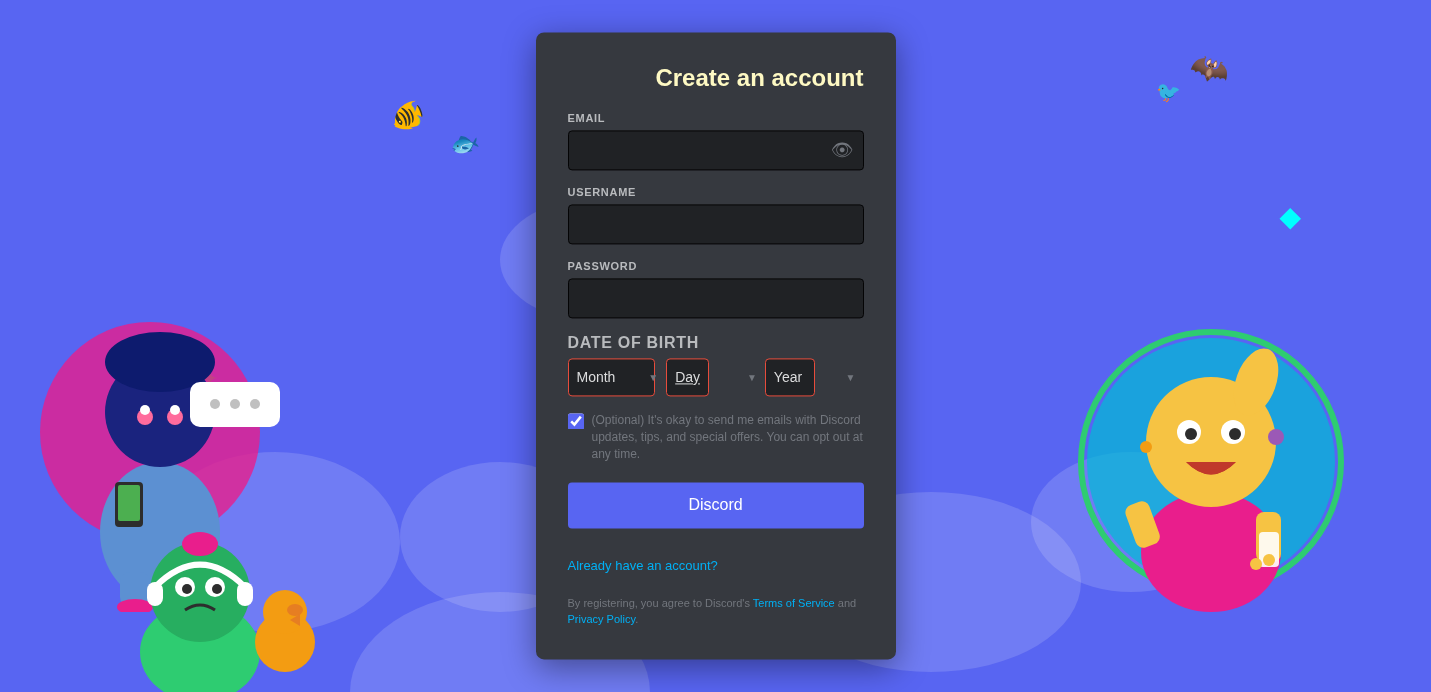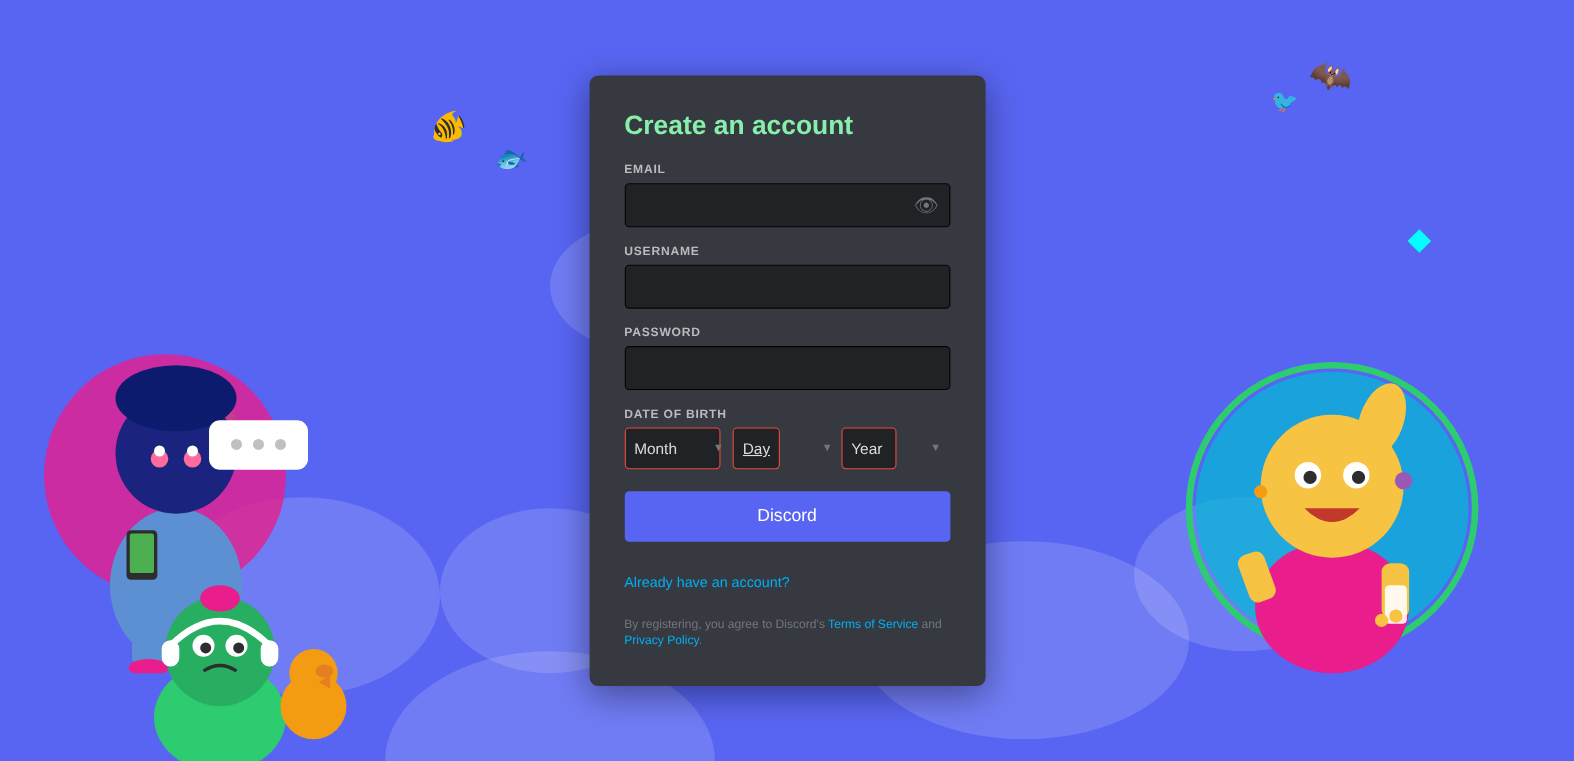--- a/index.html
+++ b/index.html
@@ -32,24 +32,24 @@
 
     .modal {
       background: #36393f;
       border-radius: 8px;
       padding: 32px;
       width: 360px;
       box-shadow: 0 8px 32px rgba(0,0,0,0.4);
     }
 
     .modal-title {
-      color: #86efac;
+      color: #fef9c3;
       font-size: 24px;
       font-weight: 700;
-      text-align: left;
+      text-align: right;
       margin-bottom: 20px;
     }
 
     .field-label {
       color: #b9bbbe;
       font-size: 11px;
       font-weight: 700;
       letter-spacing: 0.7px;
       text-transform: uppercase;
       margin-bottom: 6px;
@@ -80,21 +80,21 @@
       position: absolute;
       right: 10px;
       top: 50%;
       transform: translateY(-50%);
       color: #72767d;
       font-size: 18px;
     }
 
     .dob-label {
       color: #b9bbbe;
-      font-size: 11px;
+      font-size: 16px;
       font-weight: 700;
       letter-spacing: 0.7px;
       text-transform: uppercase;
       margin-top: 16px;
       margin-bottom: 6px;
     }
 
     .dob-row {
       display: flex;
       gap: 0;
@@ -378,20 +378,24 @@
         <option value="1">1</option><option value="2">2</option><option value="3">3</option><option value="4">4</option><option value="5">5</option><option value="6">6</option><option value="7">7</option><option value="8">8</option><option value="9">9</option><option value="10">10</option><option value="11">11</option><option value="12">12</option><option value="13">13</option><option value="14">14</option><option value="15">15</option><option value="16">16</option><option value="17">17</option><option value="18">18</option><option value="19">19</option><option value="20">20</option><option value="21">21</option><option value="22">22</option><option value="23">23</option><option value="24">24</option><option value="25">25</option><option value="26">26</option><option value="27">27</option><option value="28">28</option><option value="29">29</option><option value="30">30</option><option value="31">31</option></select>
       </div>
       <div class="select-wrapper">
         <select class="dob-select">
           <option>Year</option>
         <option value="2024">2024</option><option value="2023">2023</option><option value="2022">2022</option><option value="2021">2021</option><option value="2020">2020</option><option value="2019">2019</option><option value="2018">2018</option><option value="2017">2017</option><option value="2016">2016</option><option value="2015">2015</option><option value="2014">2014</option><option value="2013">2013</option><option value="2012">2012</option><option value="2011">2011</option><option value="2010">2010</option><option value="2009">2009</option><option value="2008">2008</option><option value="2007">2007</option><option value="2006">2006</option><option value="2005">2005</option><option value="2004">2004</option><option value="2003">2003</option><option value="2002">2002</option><option value="2001">2001</option><option value="2000">2000</option><option value="1999">1999</option><option value="1998">1998</option><option value="1997">1997</option><option value="1996">1996</option><option value="1995">1995</option><option value="1994">1994</option><option value="1993">1993</option><option value="1992">1992</option><option value="1991">1991</option><option value="1990">1990</option><option value="1989">1989</option><option value="1988">1988</option><option value="1987">1987</option><option value="1986">1986</option><option value="1985">1985</option><option value="1984">1984</option><option value="1983">1983</option><option value="1982">1982</option><option value="1981">1981</option><option value="1980">1980</option><option value="1979">1979</option><option value="1978">1978</option><option value="1977">1977</option><option value="1976">1976</option><option value="1975">1975</option><option value="1974">1974</option><option value="1973">1973</option><option value="1972">1972</option><option value="1971">1971</option><option value="1970">1970</option><option value="1969">1969</option><option value="1968">1968</option><option value="1967">1967</option><option value="1966">1966</option><option value="1965">1965</option><option value="1964">1964</option><option value="1963">1963</option><option value="1962">1962</option><option value="1961">1961</option><option value="1960">1960</option><option value="1959">1959</option><option value="1958">1958</option><option value="1957">1957</option><option value="1956">1956</option><option value="1955">1955</option><option value="1954">1954</option><option value="1953">1953</option><option value="1952">1952</option><option value="1951">1951</option><option value="1950">1950</option><option value="1949">1949</option><option value="1948">1948</option><option value="1947">1947</option><option value="1946">1946</option><option value="1945">1945</option><option value="1944">1944</option><option value="1943">1943</option><option value="1942">1942</option><option value="1941">1941</option><option value="1940">1940</option><option value="1939">1939</option><option value="1938">1938</option><option value="1937">1937</option><option value="1936">1936</option><option value="1935">1935</option><option value="1934">1934</option><option value="1933">1933</option><option value="1932">1932</option><option value="1931">1931</option><option value="1930">1930</option><option value="1929">1929</option><option value="1928">1928</option><option value="1927">1927</option><option value="1926">1926</option><option value="1925">1925</option><option value="1924">1924</option><option value="1923">1923</option><option value="1922">1922</option><option value="1921">1921</option><option value="1920">1920</option><option value="1919">1919</option><option value="1918">1918</option><option value="1917">1917</option><option value="1916">1916</option><option value="1915">1915</option><option value="1914">1914</option><option value="1913">1913</option><option value="1912">1912</option><option value="1911">1911</option><option value="1910">1910</option><option value="1909">1909</option><option value="1908">1908</option><option value="1907">1907</option><option value="1906">1906</option><option value="1905">1905</option><option value="1904">1904</option><option value="1903">1903</option><option value="1902">1902</option><option value="1901">1901</option><option value="1900">1900</option></select>
       </div>
     </div>
 
     
+    <div class="checkbox-row">
+      <input type="checkbox" class="checkbox-input" checked="" style="">
+      <label class="checkbox-label">(Optional) It's okay to send me emails with Discord updates, tips, and special offers. You can opt out at any time.</label>
+    </div>
 
     
     <button class="continue-btn">Discord</button>
 
     
     <div class="already-account">
       <a href="#">Already have an account?</a>
     </div>
 
     

